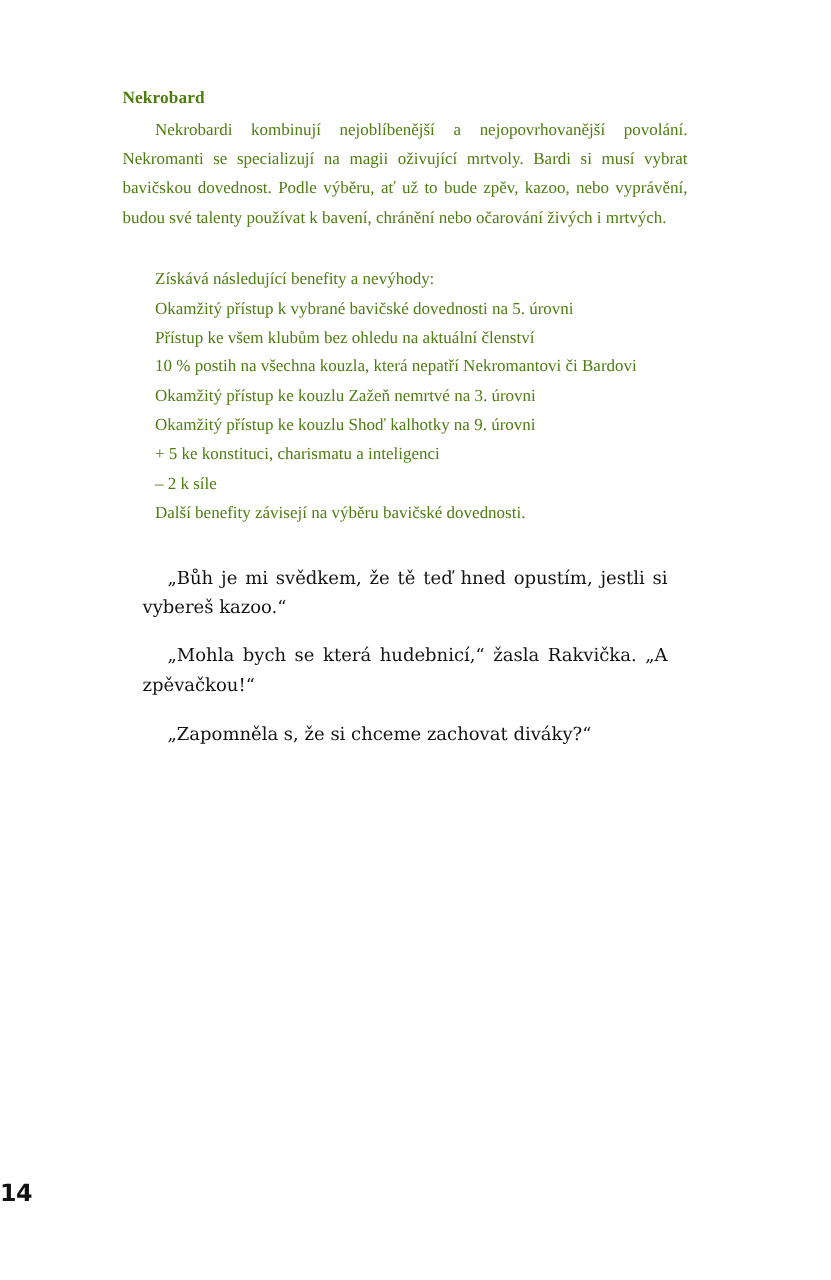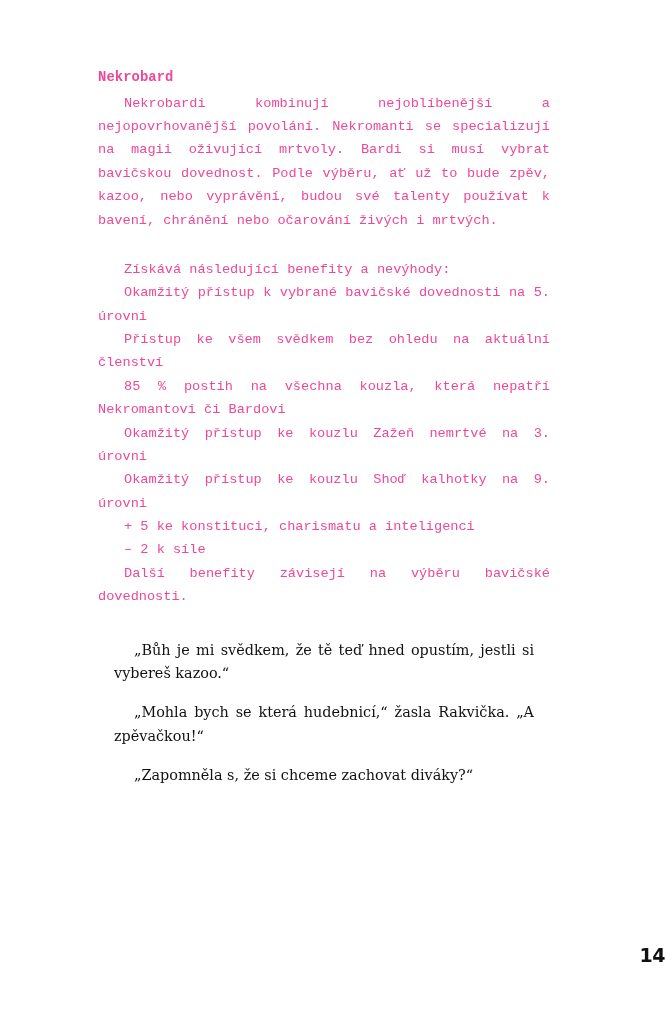--- a/index.html
+++ b/index.html
@@ -25,24 +25,24 @@
   }
   .content {
     position: absolute;
     left: 98px;
     top: 66px;
     width: 452px;
   }
 
   
   .rules {
-    font-family: Liberation Mono, monospace;
+    font-family: Liberation Serif, serif;
     font-size: 13.6px;
     line-height: 1.72;
-    color: #ec4899;
+    color: #4d7c0f;
     text-align: justify;
   }
   .rules .heading {
     font-weight: bold;
     font-size: 13.8px;
     margin: 0 0 2px 0;
     text-align: left;
     letter-spacing: 0.1px;
   }
   .rules p {
@@ -69,21 +69,21 @@
     text-indent: 20px;
     text-align: justify;
   }
 
   
   .folio {
     position: absolute;
     left: 0;
     top: 944px;
     width: 665px;
-    text-align: right;
+    text-align: left;
     font-family: "DejaVu Sans", sans-serif;
     font-weight: bold;
     font-size: 19px;
     letter-spacing: -0.5px;
     color: #111111;
   }
 </style>
 </head>
 <body>
 
@@ -91,22 +91,22 @@
   <div class="content">
 
     <div class="rules">
       <div class="heading">Nekrobard</div>
       <p class="indent">Nekrobardi kombinují nejoblíbenější a nejopovrhovanější povolání. Nekromanti se specializují na magii oživující mrtvoly. Bardi si musí vybrat bavičskou dovednost. Podle výběru, ať už to bude zpěv, kazoo, nebo vyprávění, budou své talenty používat k bavení, chránění nebo očarování živých i mrtvých.</p>
 
       <div class="gap-lg"></div>
 
       <p class="indent">Získává následující benefity a nevýhody:</p>
       <p class="indent">Okamžitý přístup k vybrané bavičské dovednosti na 5. úrovni</p>
-      <p class="indent">Přístup ke všem svědkem bez ohledu na aktuální členství</p>
-      <p class="indent">85 % postih na všechna kouzla, která nepatří Nekromantovi či Bardovi</p>
+      <p class="indent">Přístup ke všem klubům bez ohledu na aktuální členství</p>
+      <p class="indent">10 % postih na všechna kouzla, která nepatří Nekromantovi či Bardovi</p>
       <p class="indent">Okamžitý přístup ke kouzlu Zažeň nemrtvé na 3. úrovni</p>
       <p class="indent">Okamžitý přístup ke kouzlu Shoď kalhotky na 9. úrovni</p>
       <p class="indent">+ 5 ke konstituci, charismatu a inteligenci</p>
       <p class="indent">– 2 k síle</p>
       <p class="indent">Další benefity závisejí na výběru bavičské dovednosti.</p>
     </div>
 
     <div class="narrative">
       <p>„Bůh je mi svědkem, že tě teď hned opustím, jestli si vybereš kazoo.“</p>
       <p>„Mohla bych se která hudebnicí,“ žasla Rakvička. „A zpěvačkou!“</p>

